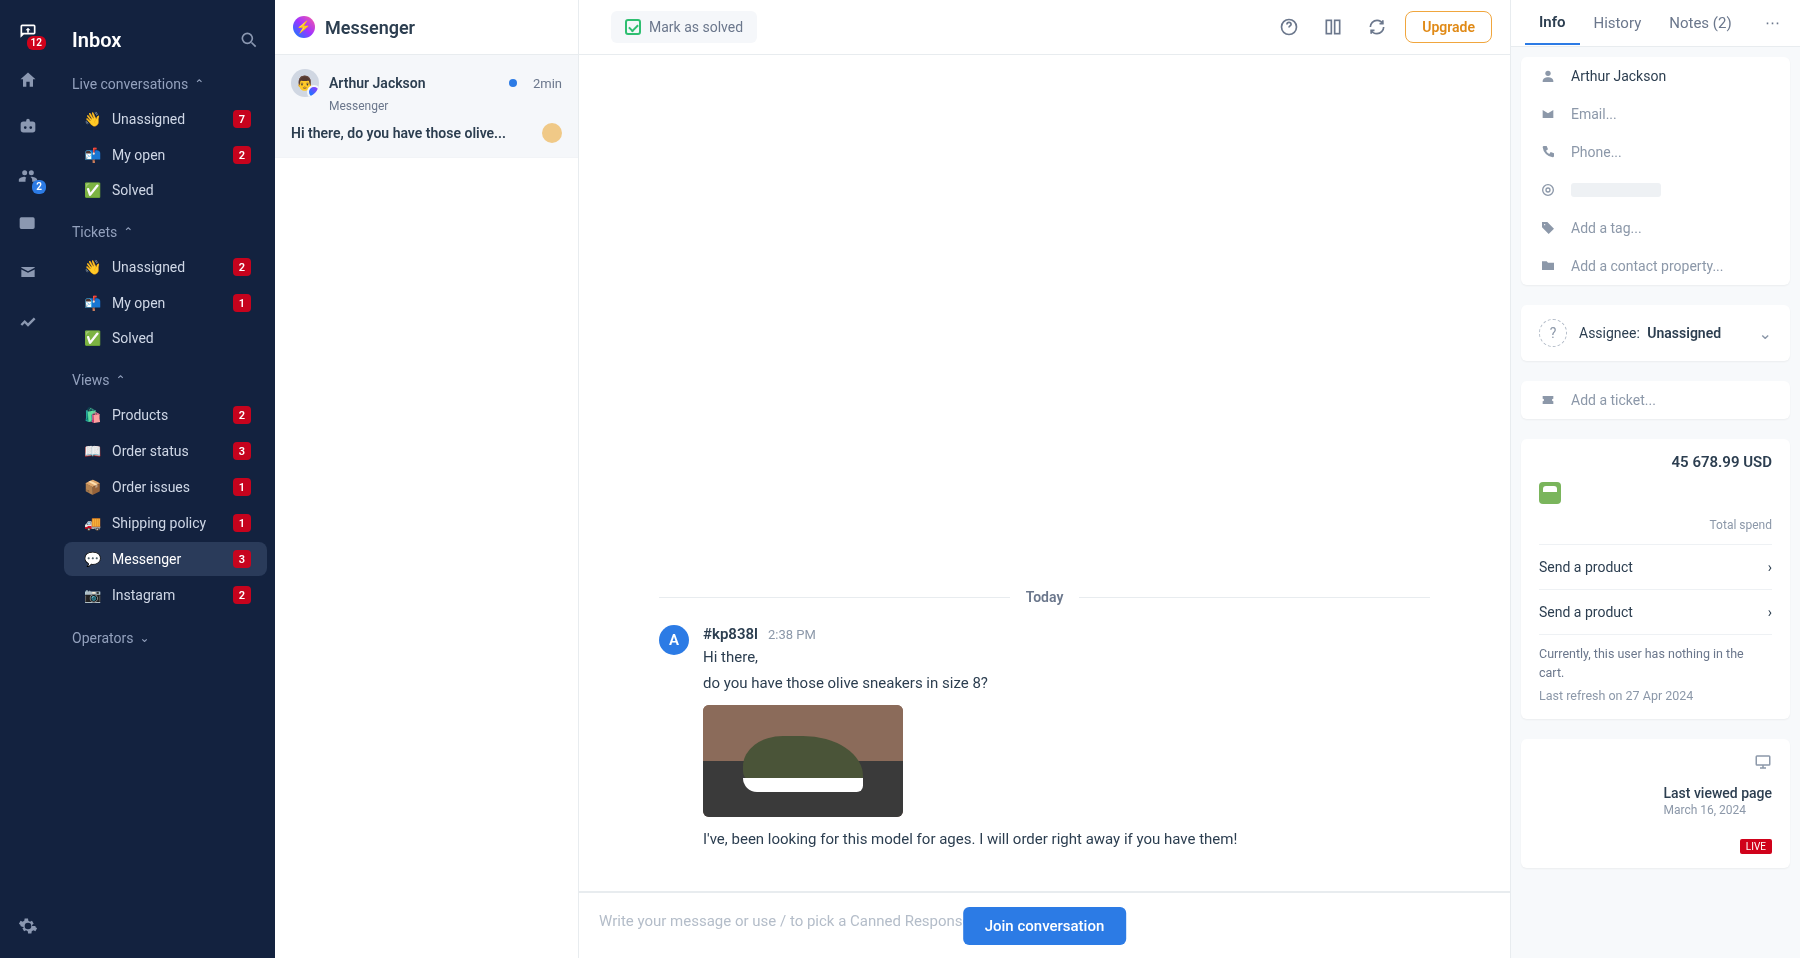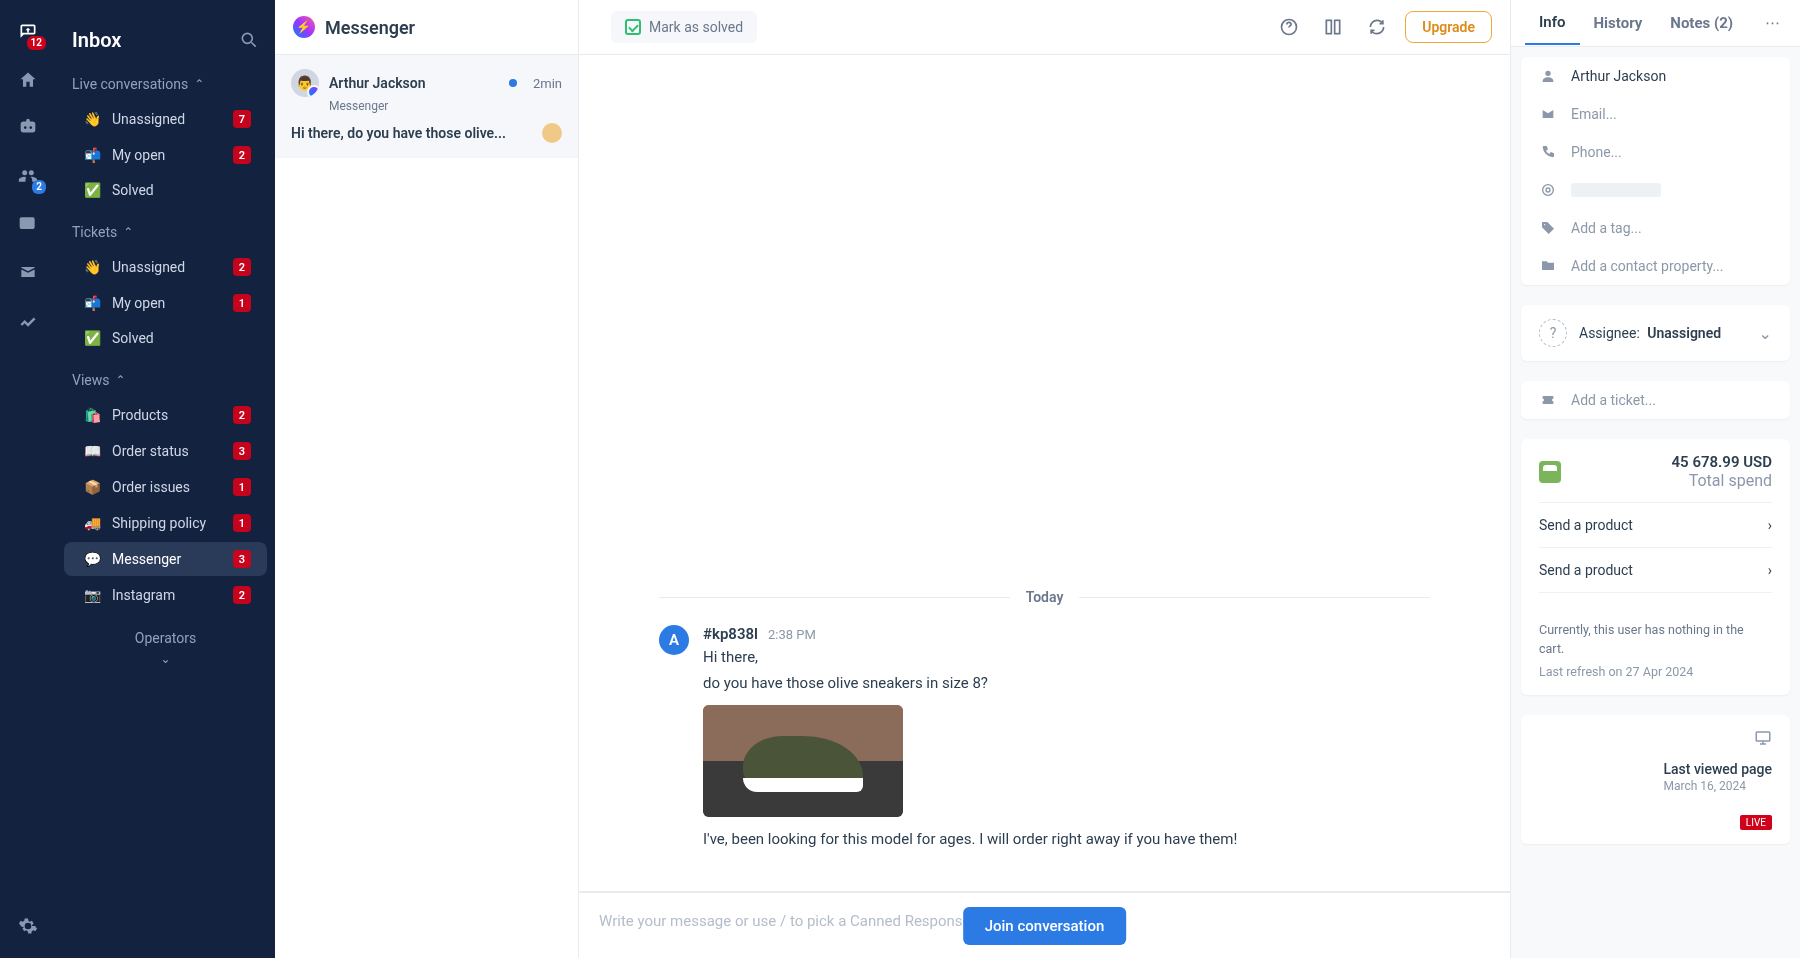--- a/index.html
+++ b/index.html
@@ -74,21 +74,21 @@
 .shoe { position:absolute; left:50%; top:50%; transform:translate(-50%,-50%); width:120px; height:50px; background:#4a5438; border-radius:40px 60px 8px 20px / 30px 40px 8px 15px; }
 .shoe::after { content:''; position:absolute; bottom:-6px; left:0; right:0; height:14px; background:#fff; border-radius:0 0 8px 18px; }
 
 .composer { border-top:2px solid #e8ecef; padding:18px 20px 28px; position:relative; }
 .composer-text { color:#b4bdc9; font-size:15px; }
 .join-btn { background:#2c7be5; color:#fff; border:none; padding:10px 22px; border-radius:6px; font-size:15px; font-weight:500; cursor:pointer; position:absolute; left:50%; top:50%; transform:translate(-50%,-50%); }
 
 
 .info { width: 290px; flex-shrink:0; border-left:1px solid #e8ecef; background:#f7f9fb; display:flex; flex-direction:column; overflow-y:auto; }
 .info-tabs { display:flex; align-items:center; padding:0 14px; background:#fff; border-bottom:1px solid #e8ecef; height:47px; font-size:15px; }
-.info-tab { padding:12px 14px; color:#6b778c; cursor:pointer;font-weight:bold; }
+.info-tab { padding:12px 14px; color:#6b778c; cursor:pointer; }
 .info-tab.active { color:#2c3e50; font-weight:600; border-bottom:2px solid #2c7be5; }
 .info-tab-spacer { flex:1; }
 
 .card { background:#fff; margin:10px; border-radius:6px; box-shadow:0 1px 2px rgba(0,0,0,0.05); }
 .card-row { display:flex; align-items:center; gap:14px; padding:11px 18px; font-size:14px; color:#2c3e50; }
 .card-row .ico { color:#8c98a9; width:18px; flex-shrink:0; display:flex; align-items:center; justify-content:center; }
 .card-row.muted { color:#8c98a9; }
 .card-row .ext { margin-left:auto; color:#8c98a9; cursor:pointer; }
 .skel { width:90px; height:14px; background:#eef1f4; border-radius:3px; }
 
@@ -97,24 +97,24 @@
 .assignee-text { flex:1; font-size:14px; }
 .assignee-text b { font-weight:600; }
 .assignee-chev { color:#8c98a9; }
 
 .shop-card { padding:14px 18px; }
 .shop-head { display:flex; align-items:center; }
 .shop-logo { width:22px; height:22px; background:#7ab55c; border-radius:4px; position:relative; }
 .shop-logo::after { content:''; position:absolute; top:4px; left:4px; right:4px; height:6px; background:#fff; border-radius:3px 3px 0 0; }
 .shop-amount { margin-left:auto; text-align:right; }
 .shop-amount .amt { font-weight:600; font-size:15px; }
-.shop-amount .lbl { font-size:16px; color:#8c98a9; }
+.shop-amount .lbl { font-size:12px; color:#8c98a9;margin-top:47px; }
 .shop-action { display:flex; align-items:center; justify-content:space-between; padding:14px 0; border-top:1px solid #eef1f4; font-size:14px; cursor:pointer; margin-top:12px; }
 .shop-action:first-of-type { margin-top:14px; }
-.shop-note { font-size:12.5px; color:#6b778c; padding-top:28px; border-top:1px solid #eef1f4; line-height:1.5; }
+.shop-note { font-size:12.5px; color:#6b778c; padding-top:10px; border-top:1px solid #eef1f4; line-height:1.5; }
 .shop-note .sub { color:#8c98a9; margin-top:4px; }
 
 .lvp-card { padding:14px 18px; display:flex; align-items:flex-end; gap:14px;flex-direction:column; }
 .lvp-ico { color:#8c98a9; }
 .lvp-text { flex:1; }
 .lvp-text .t { font-size:14px; font-weight:500; }
 .lvp-text .d { font-size:12px; color:#8c98a9; margin-top:2px; }
 .live-badge { background:#d0021b; color:#fff; font-size:10px; font-weight:400; padding:2px 6px; border-radius:2px;margin-top:8px; }
 
 svg { display:block; }
@@ -246,21 +246,21 @@
     <span class="nav-icon">💬</span>
     <span class="nav-label">Messenger</span>
     <span class="nav-badge">3</span>
   </div>
   <div class="nav-item">
     <span class="nav-icon">📷</span>
     <span class="nav-label">Instagram</span>
     <span class="nav-badge">2</span>
   </div>
 
-  <div class="section-head" style="margin-top:10px;flex-direction:column;">
+  <div class="section-head" style="margin-top:10px;">
     <span>Operators</span>
       <span class="chev">⌄</span>
   </div>
 </div>
 
 <div class="convs">
   <div class="convs-head">
     <div class="convs-head-icon">⚡</div>
     <div class="convs-title">Messenger</div>
   </div>

